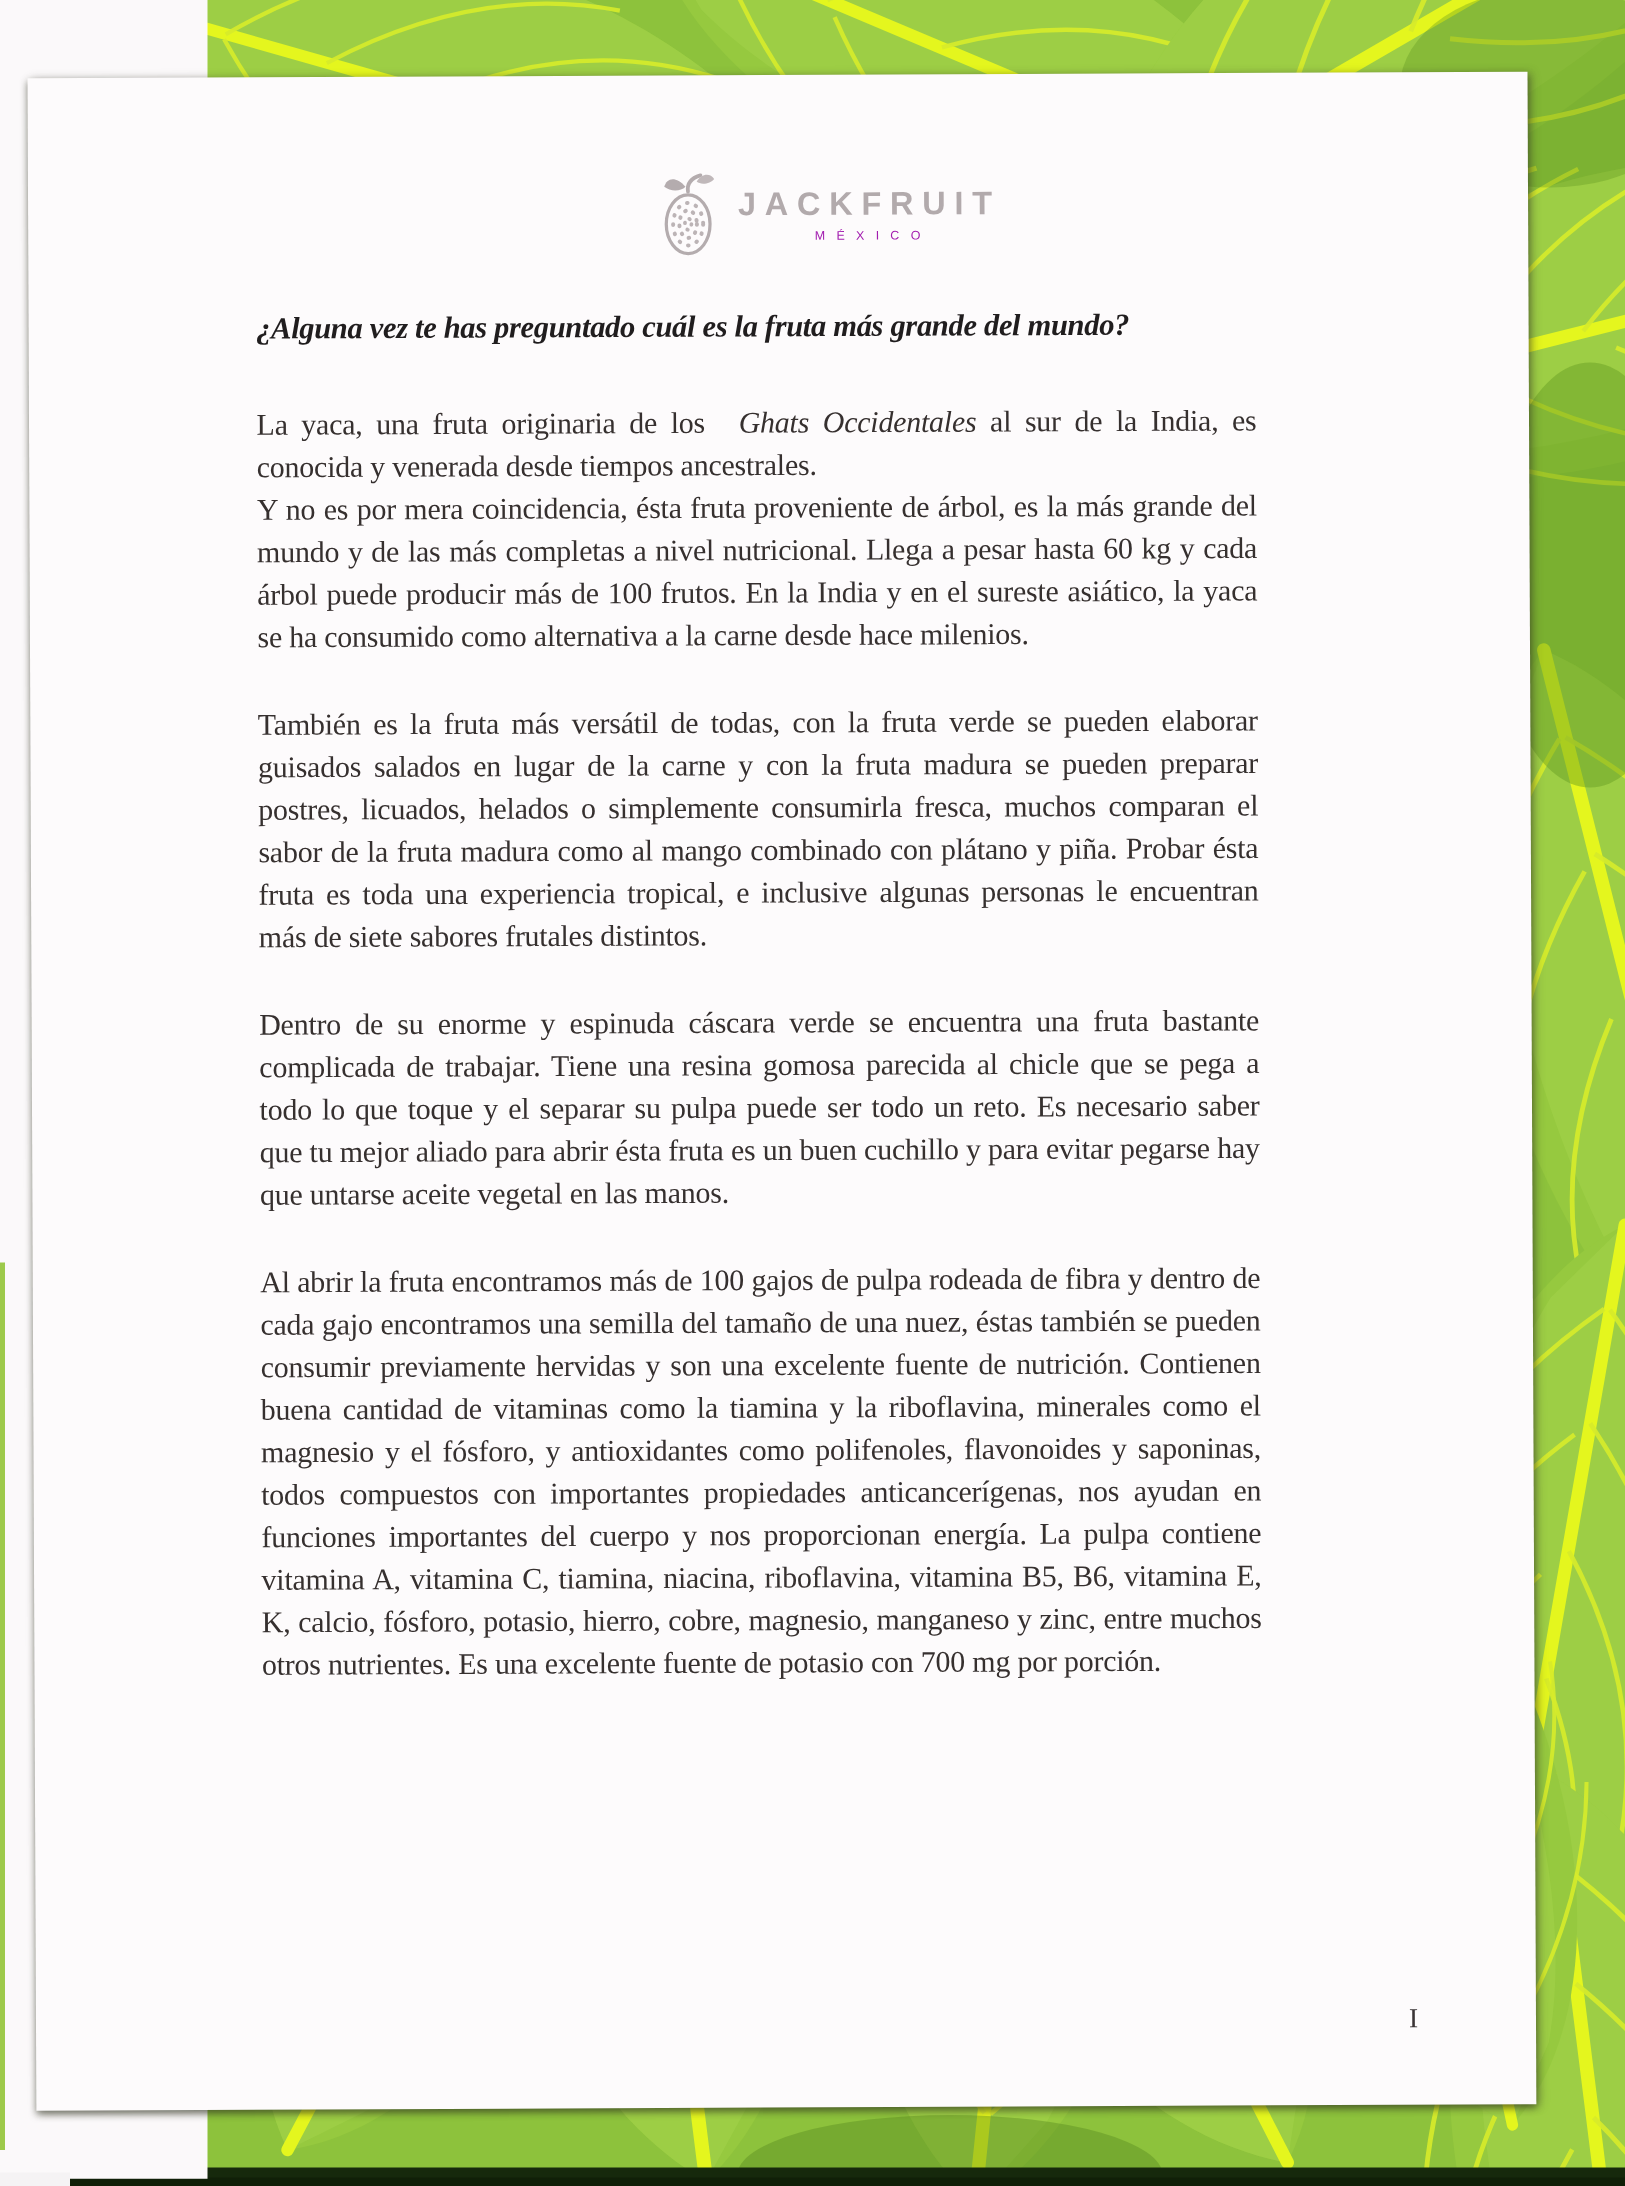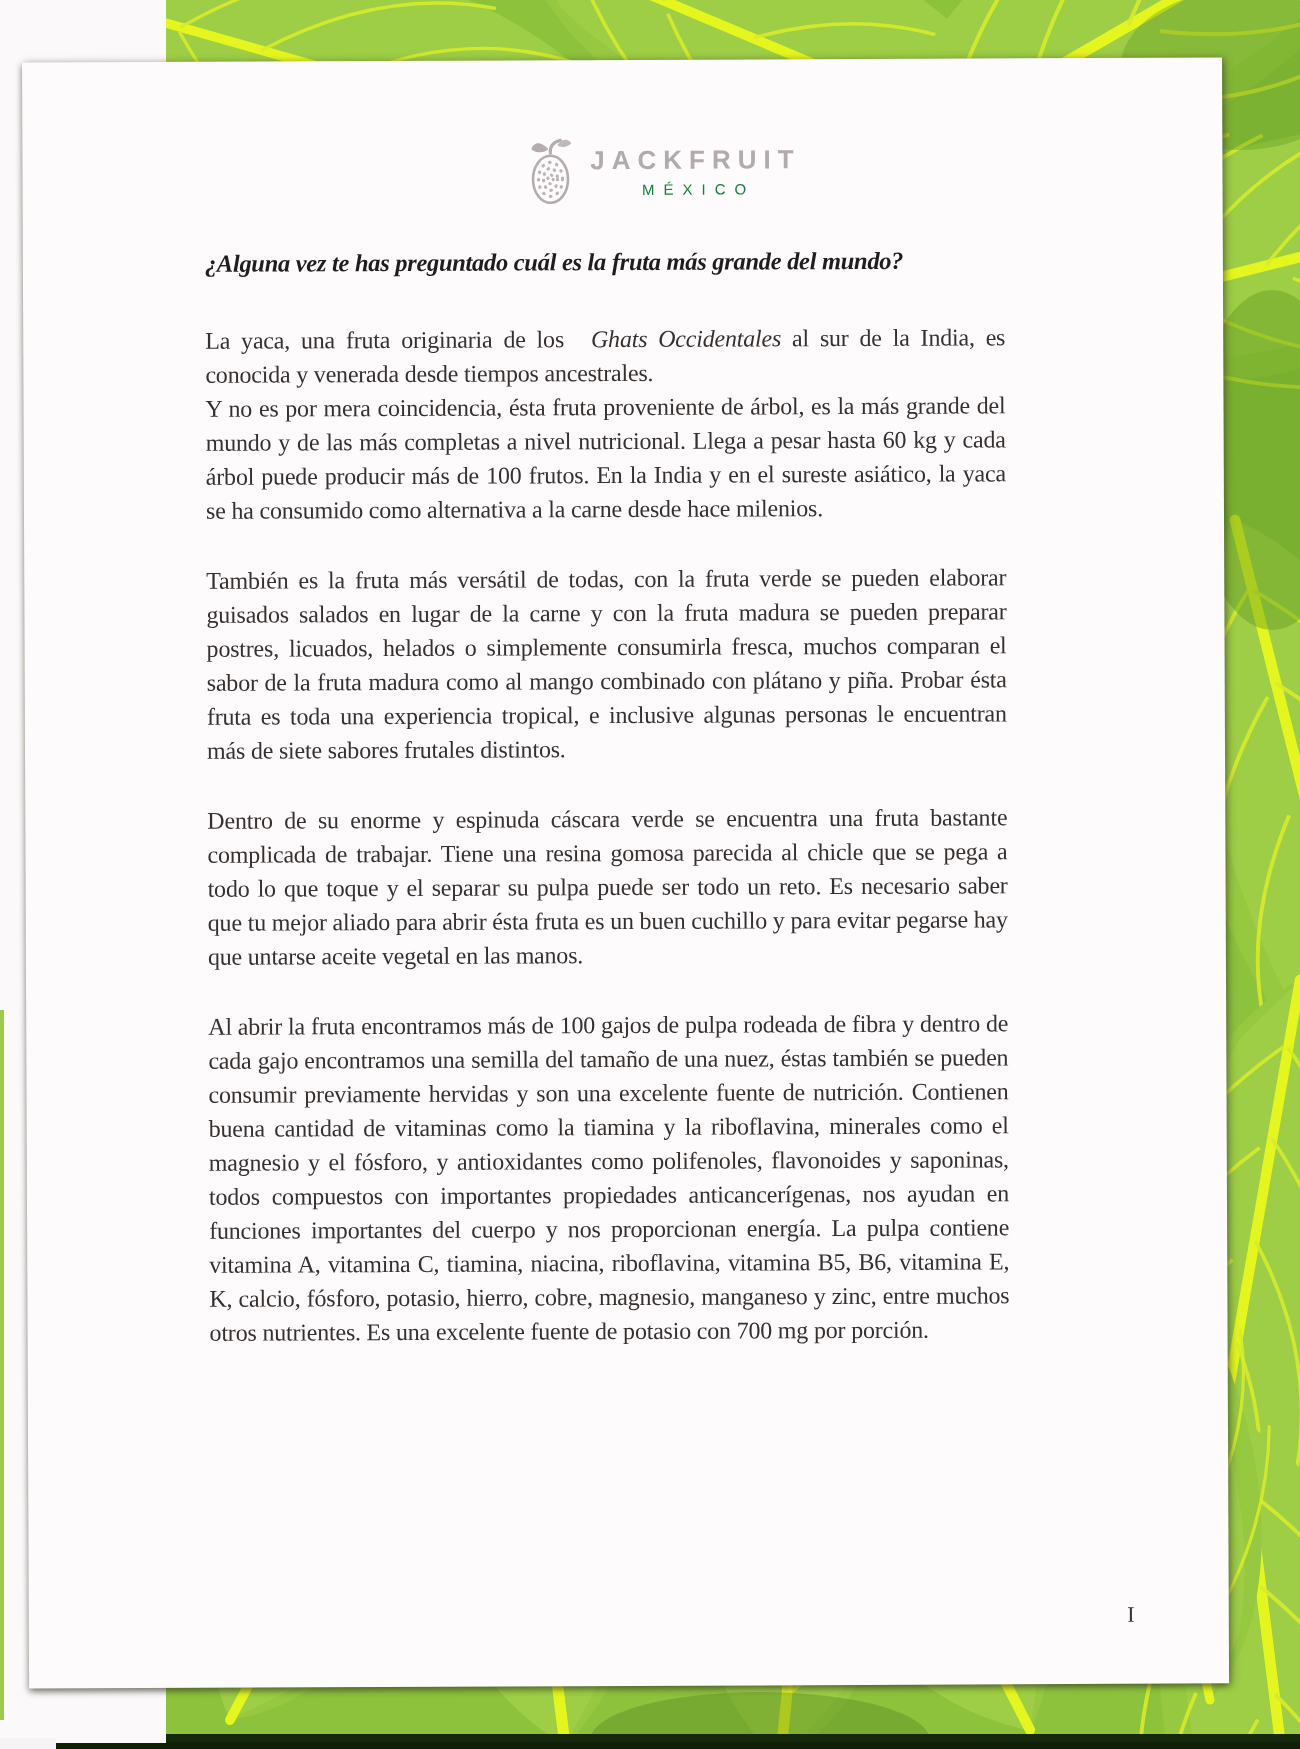--- a/index.html
+++ b/index.html
@@ -33,21 +33,21 @@
     display:flex; justify-content:center; align-items:center; gap:16px;
     transform:translateX(42px);
   }
   .logo-text{text-align:center;}
   .logo-brand{
     font-family:"Liberation Sans", sans-serif; font-weight:bold;
     font-size:26px; letter-spacing:7px; color:#b2aaac; white-space:nowrap;
   }
   .logo-region{
     font-family:"Liberation Sans", sans-serif;
-    font-size:15px; letter-spacing:9px; color:#15803d; margin-top:5px;
+    font-size:10px; letter-spacing:9px; color:#a21caf; margin-top:5px;
     white-space:nowrap; padding-left:6px;
   }
   
   .content{
     position:absolute; left:182px; top:186px; width:800px;
     color:#36302f; font-size:24px; line-height:34px;
     text-align:justify; letter-spacing:-0.2px;
   }
   .doc-title{
     font-weight:bold; font-style:italic; font-size:24.5px; line-height:32px;

